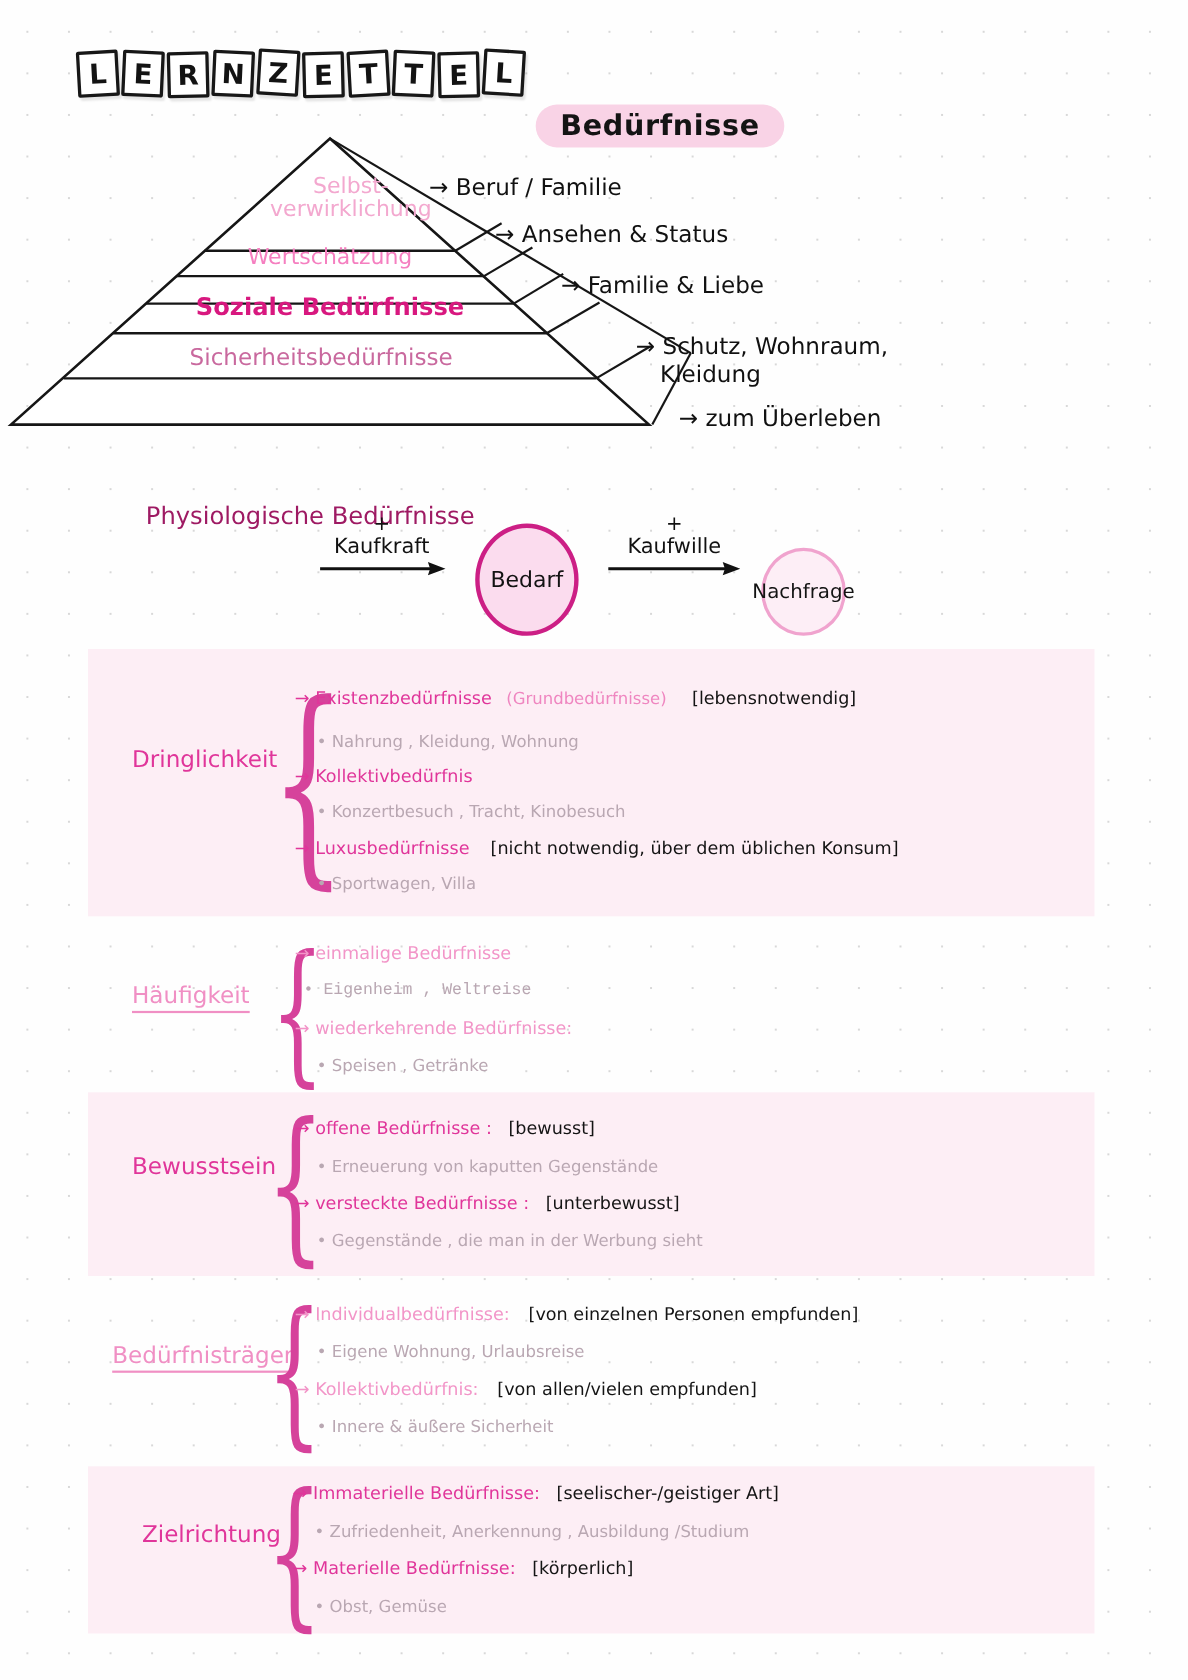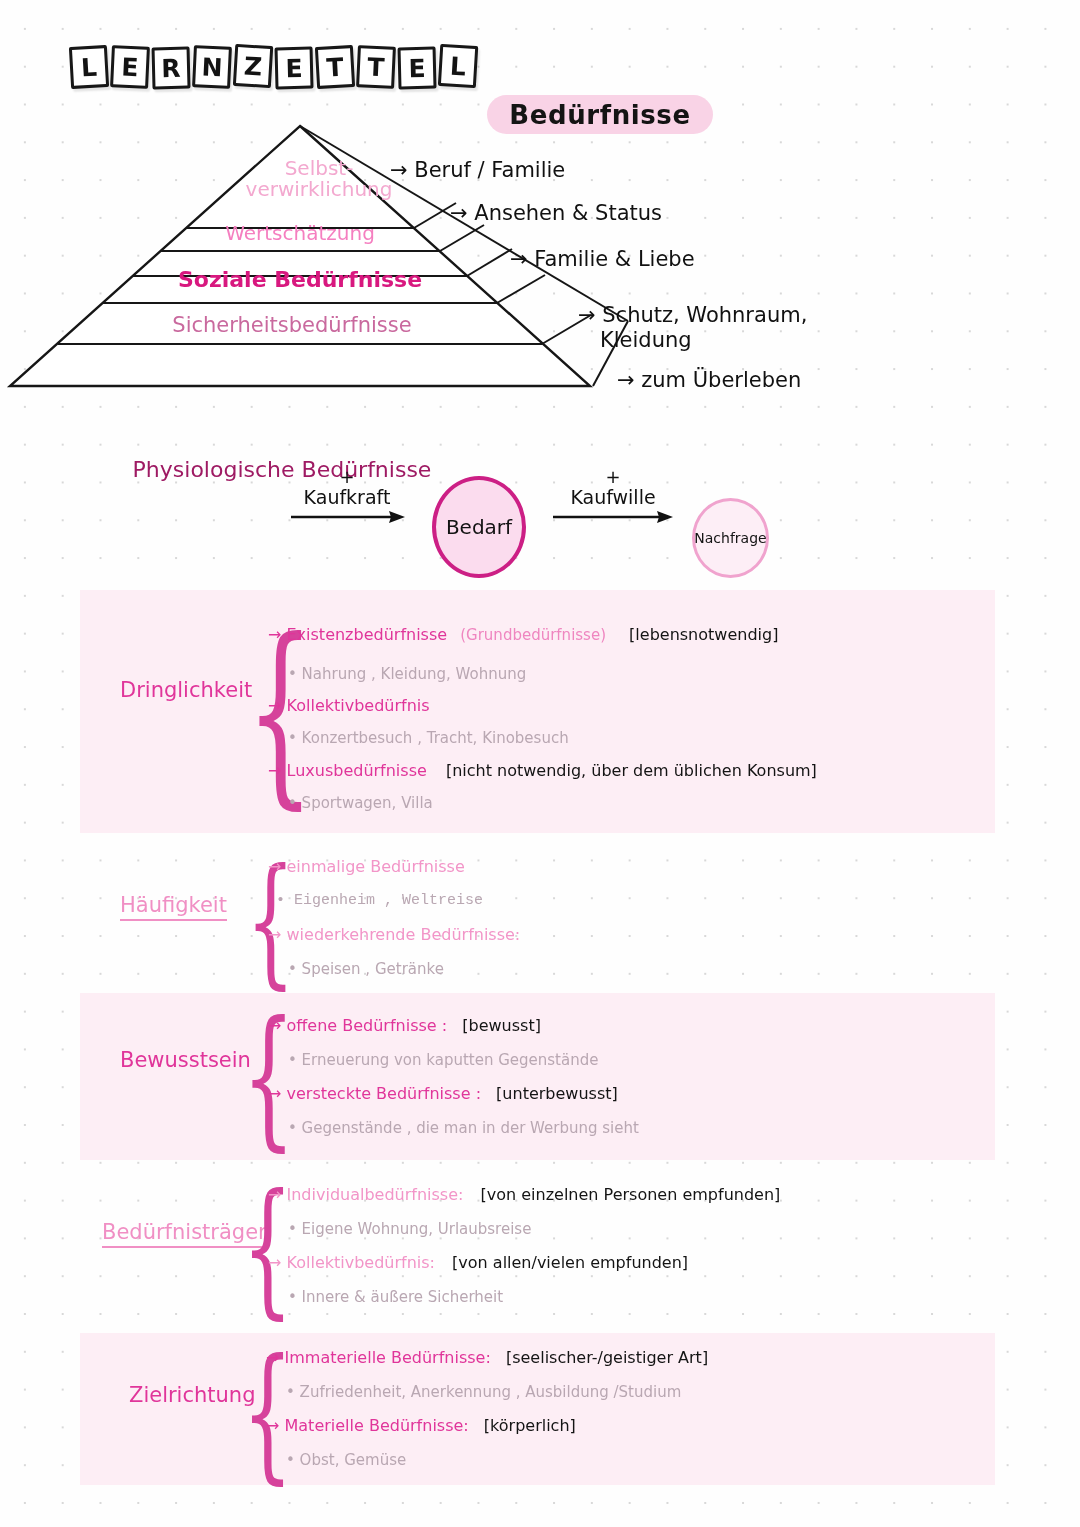--- a/index.html
+++ b/index.html
@@ -141,21 +141,21 @@
     width: 94px; height: 102px;
     background: #fbdcee;
     border: 4px solid #cc1f85;
     font-size: 20px;
   }
   #bubble-nachfrage {
     left: 692px; top: 62px;
     width: 77px; height: 80px;
     background: #fdeef6;
     border: 3px solid #f0a3ce;
-    font-size: 14px;
+    font-size: 18px;
   }
   .flow {
     position: absolute;
     font-family: "DejaVu Sans", sans-serif;
     color: #111111;
     text-align: center;
   }
   .flow .plus { font-size: 18px; line-height: 1; }
   .flow .flabel { font-size: 19px; line-height: 1.2; }
   #flow-kaufkraft { left: 287px; top: 32px; width: 120px; }

